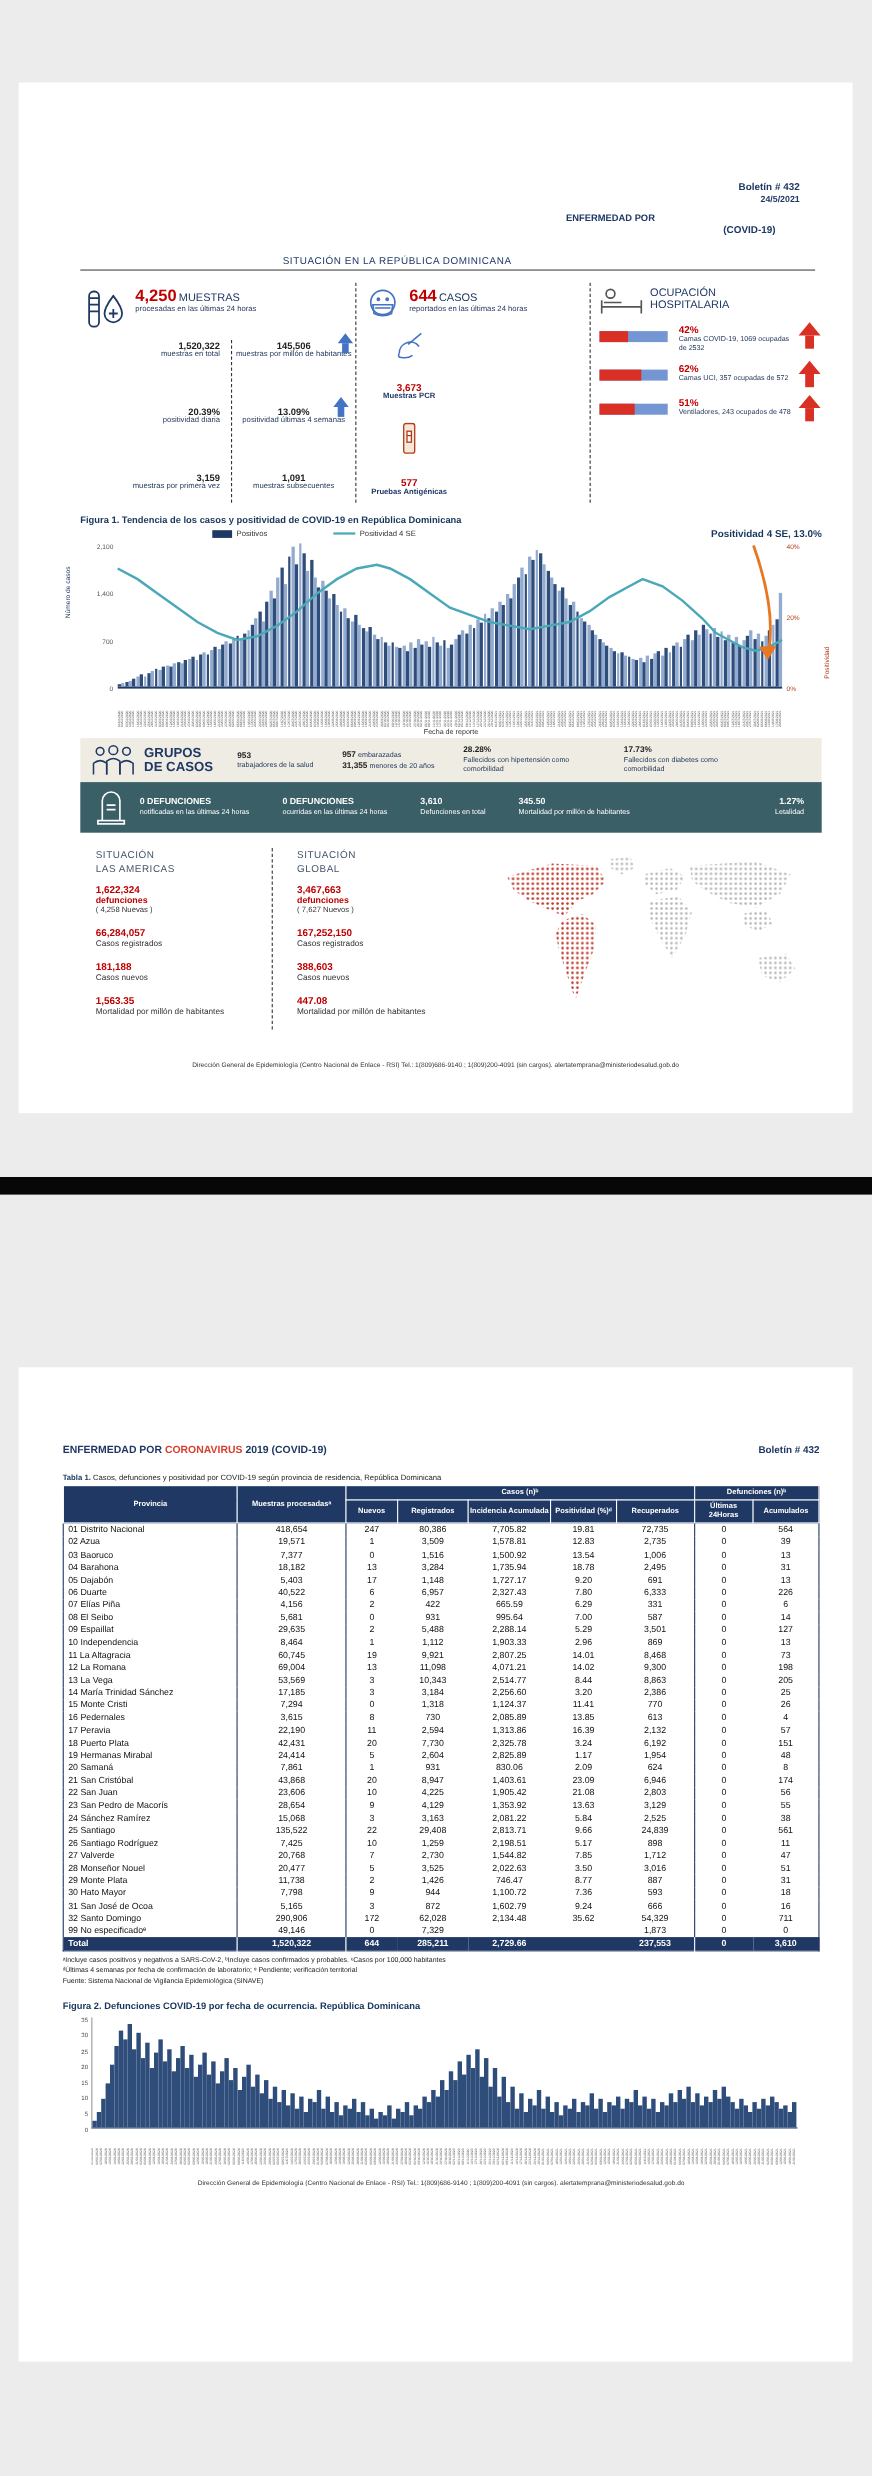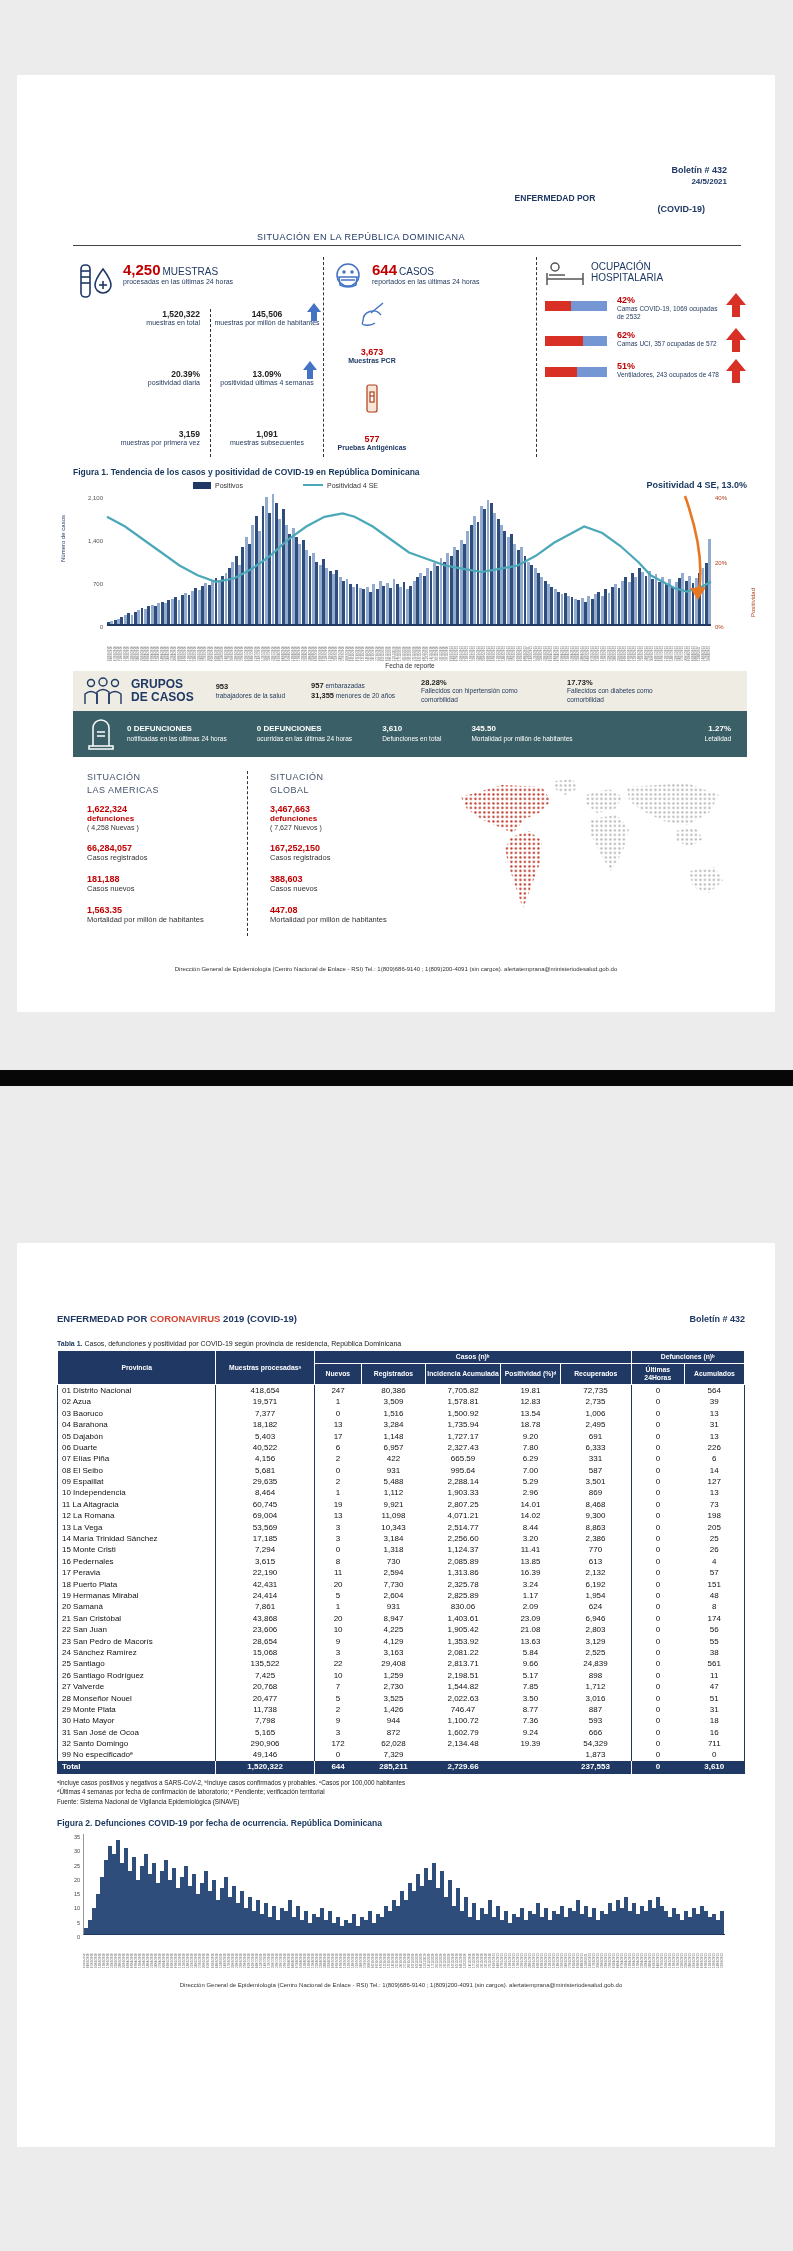--- a/index.html
+++ b/index.html
@@ -1231,21 +1231,21 @@
               <td>666</td>
               <td>0</td>
               <td>16</td>
             </tr>
             <tr>
               <td class="prov">32 Santo Domingo</td>
               <td>290,906</td>
               <td>172</td>
               <td>62,028</td>
               <td>2,134.48</td>
-              <td>19.39</td>
+              <td>35.62</td>
               <td>54,329</td>
               <td>0</td>
               <td>711</td>
             </tr>
             <tr>
               <td class="prov">99 No especificadoᵉ</td>
               <td>49,146</td>
               <td>0</td>
               <td>7,329</td>
               <td></td>

